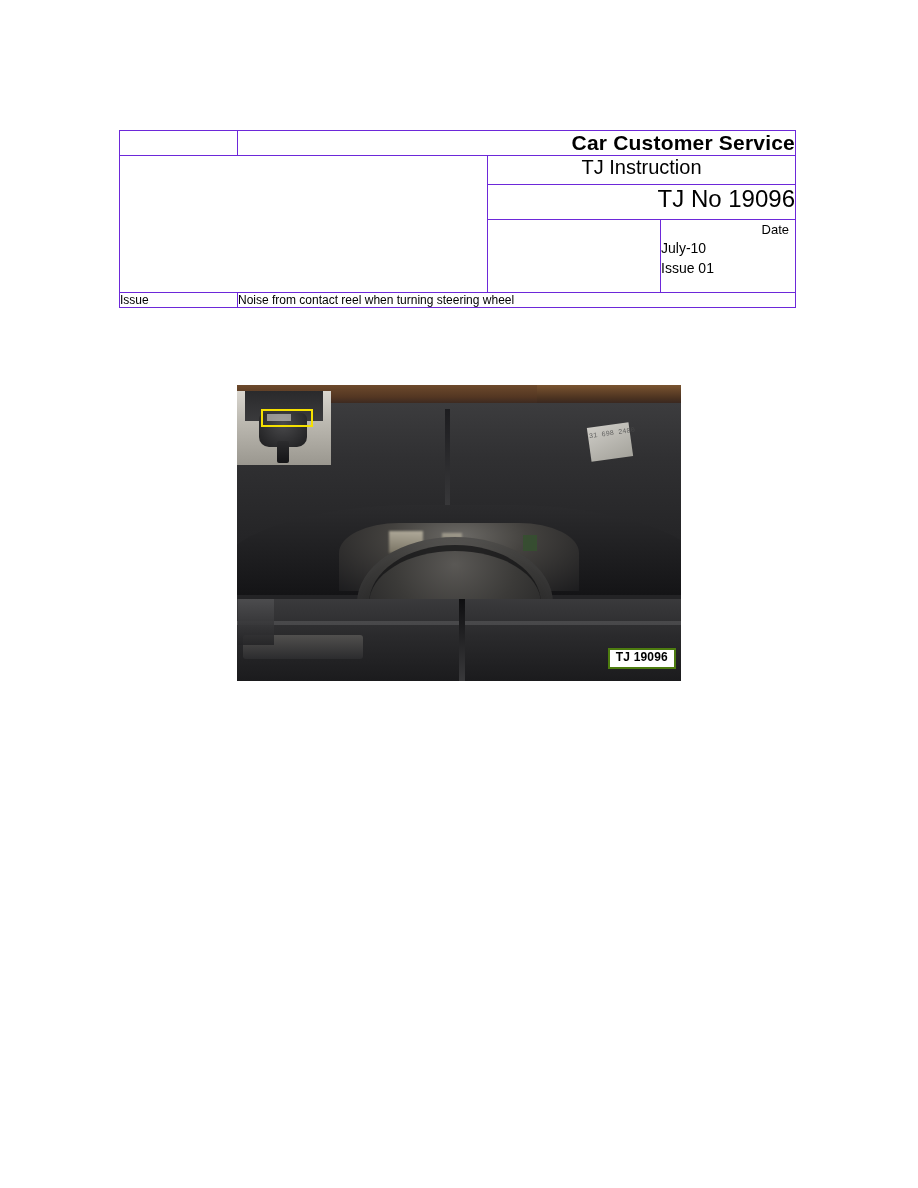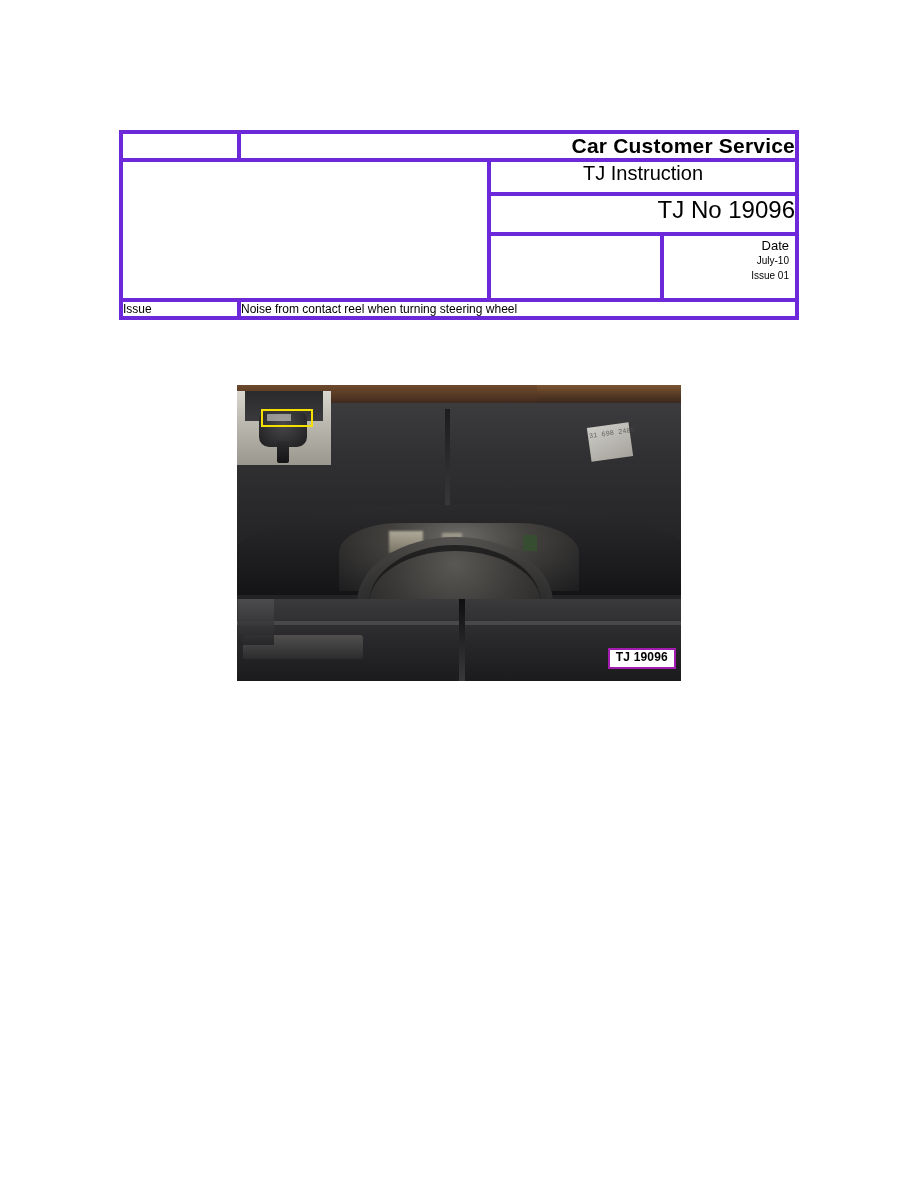--- a/index.html
+++ b/index.html
@@ -26,21 +26,21 @@
   
   .header-table {
     position: absolute;
     left: 119px;
     top: 130px;
     width: 676px;
     border-collapse: collapse;
     table-layout: fixed;
   }
   .header-table td {
-    border: 4px solid #6d28d9;
+    border: 1px solid #6d28d9;
     padding: 0;
     vertical-align: top;
   }
 
   .cell-blank { }
 
   .title-main {
     text-align: right;
     font-size: 21px;
     font-weight: bold;
@@ -62,22 +62,22 @@
     padding: 3px 6px 4px 0;
     line-height: 1.15;
   }
   .date-label {
     text-align: right;
     font-size: 13px;
     padding: 2px 6px 0 0;
     line-height: 1.25;
   }
   .date-values {
-    text-align: right;
-    font-size: 10px;
+    text-align: left;
+    font-size: 14px;
     padding: 0 6px 2px 0;
     line-height: 1.3;
   }
   .row-title-label {
     font-size: 12px;
     padding: 6px 0 6px 5px;
     vertical-align: middle;
   }
   .row-title-value {
     font-size: 12px;
@@ -274,21 +274,21 @@
     background: #d8d5ce;
     opacity: .6;
   }
 
   
   .tj-badge {
     position: absolute;
     right: 5px;
     bottom: 12px;
     background: #ffffff;
-    border: 2px solid #a21caf;
+    border: 2px solid #4d7c0f;
     padding: 1px 6px 2px 6px;
     font-size: 12px;
     font-weight: bold;
     color: #000000;
     line-height: 1.15;
     letter-spacing: .2px;
   }
 
   .photo-caption {
     position: absolute;

